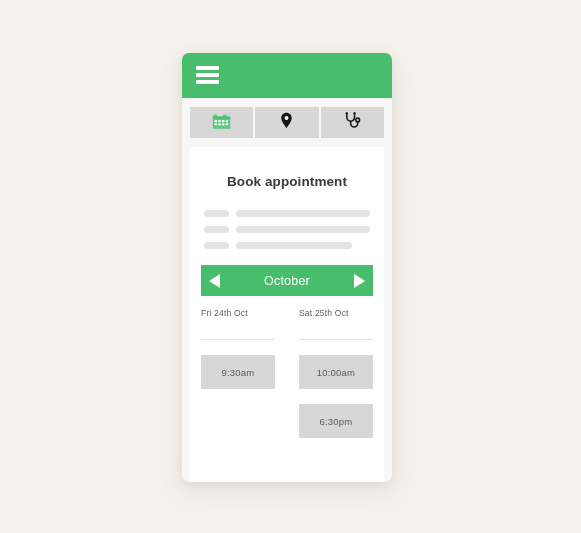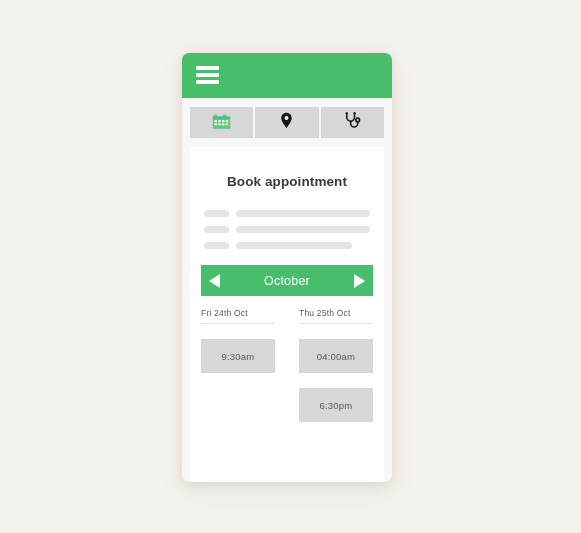--- a/index.html
+++ b/index.html
@@ -141,21 +141,21 @@
   
   #day-columns {
     display: flex;
     margin: 12px 11px 0 11px;
     gap: 24px;
   }
   .day-column { width: 74px; }
   .day-header {
     font-size: 8.5px;
     color: #5b5b60;
-    padding-bottom: 5px;
+    padding-bottom: 21px;
     border-bottom: 1px solid #e2e2e2;
     letter-spacing: 0.2px;
     white-space: nowrap;
   }
   .slot-button {
     margin-top: 15px;
     height: 34px;
     background: #d7d7d7;
     display: flex;
     align-items: center;
@@ -245,20 +245,20 @@
       <div id="month-label">October</div>
       <div class="nav-arrow" id="next-month-arrow"></div>
     </div>
 
     <div id="day-columns">
       <div class="day-column">
         <div class="day-header">Fri 24th Oct</div>
         <div class="slot-button">9:30am</div>
       </div>
       <div class="day-column">
-        <div class="day-header">Thu 25th Oct</div>
-        <div class="slot-button">04:00am</div>
+        <div class="day-header">Sat 25th Oct</div>
+        <div class="slot-button">10:00am</div>
         <div class="slot-button">6:30pm</div>
       </div>
     </div>
 
   </div>
 </div>
 
 </body></html>

